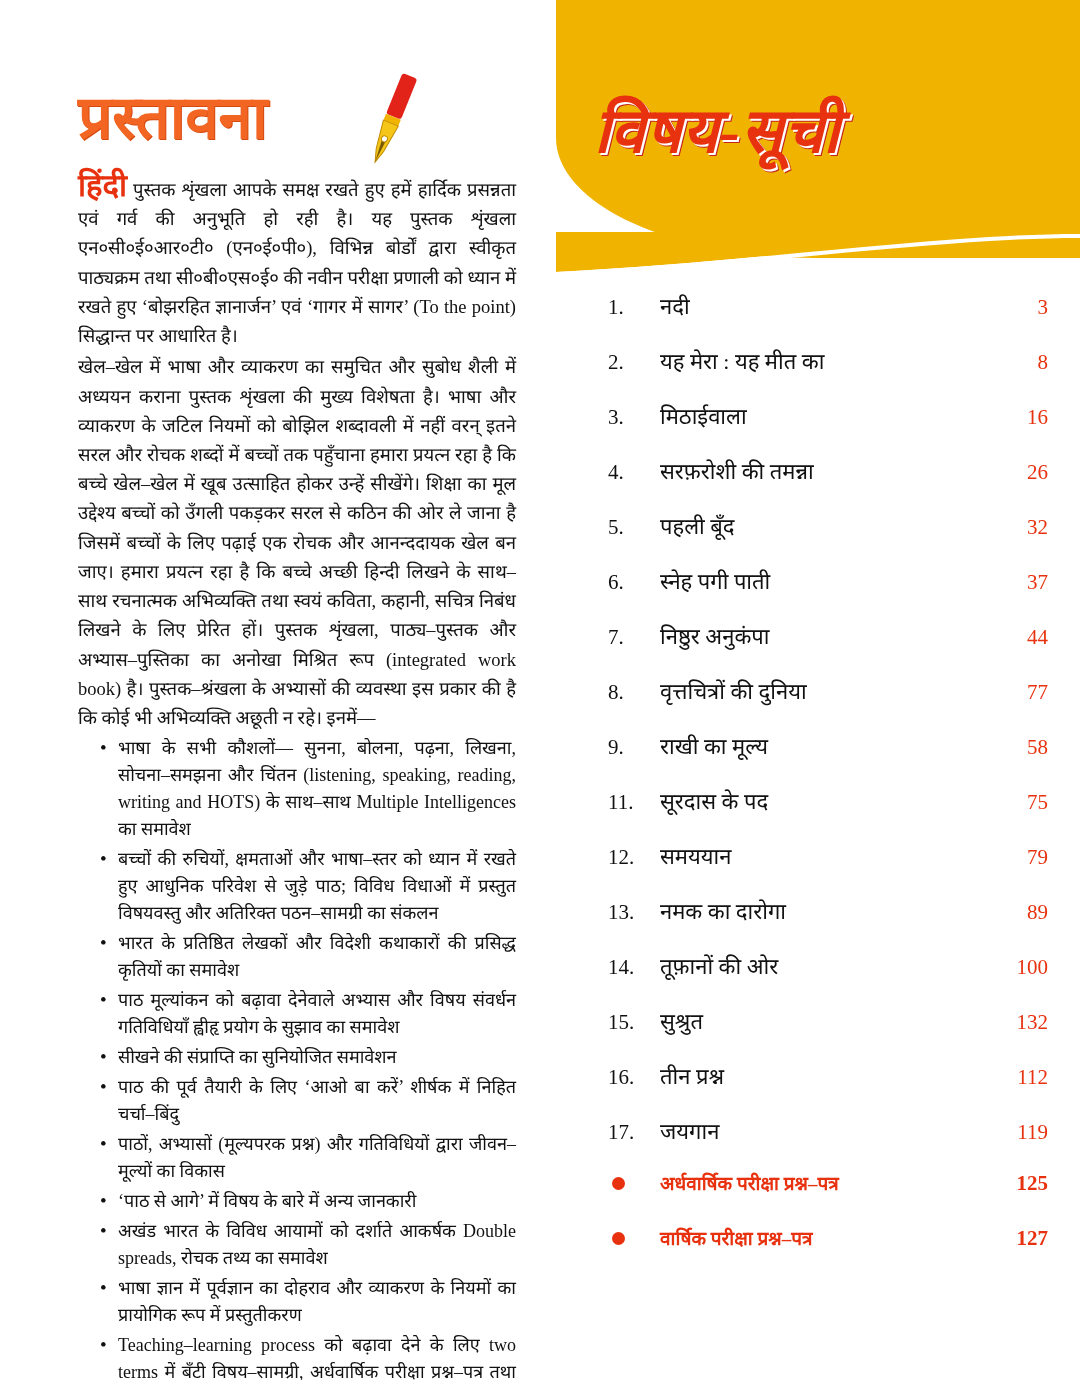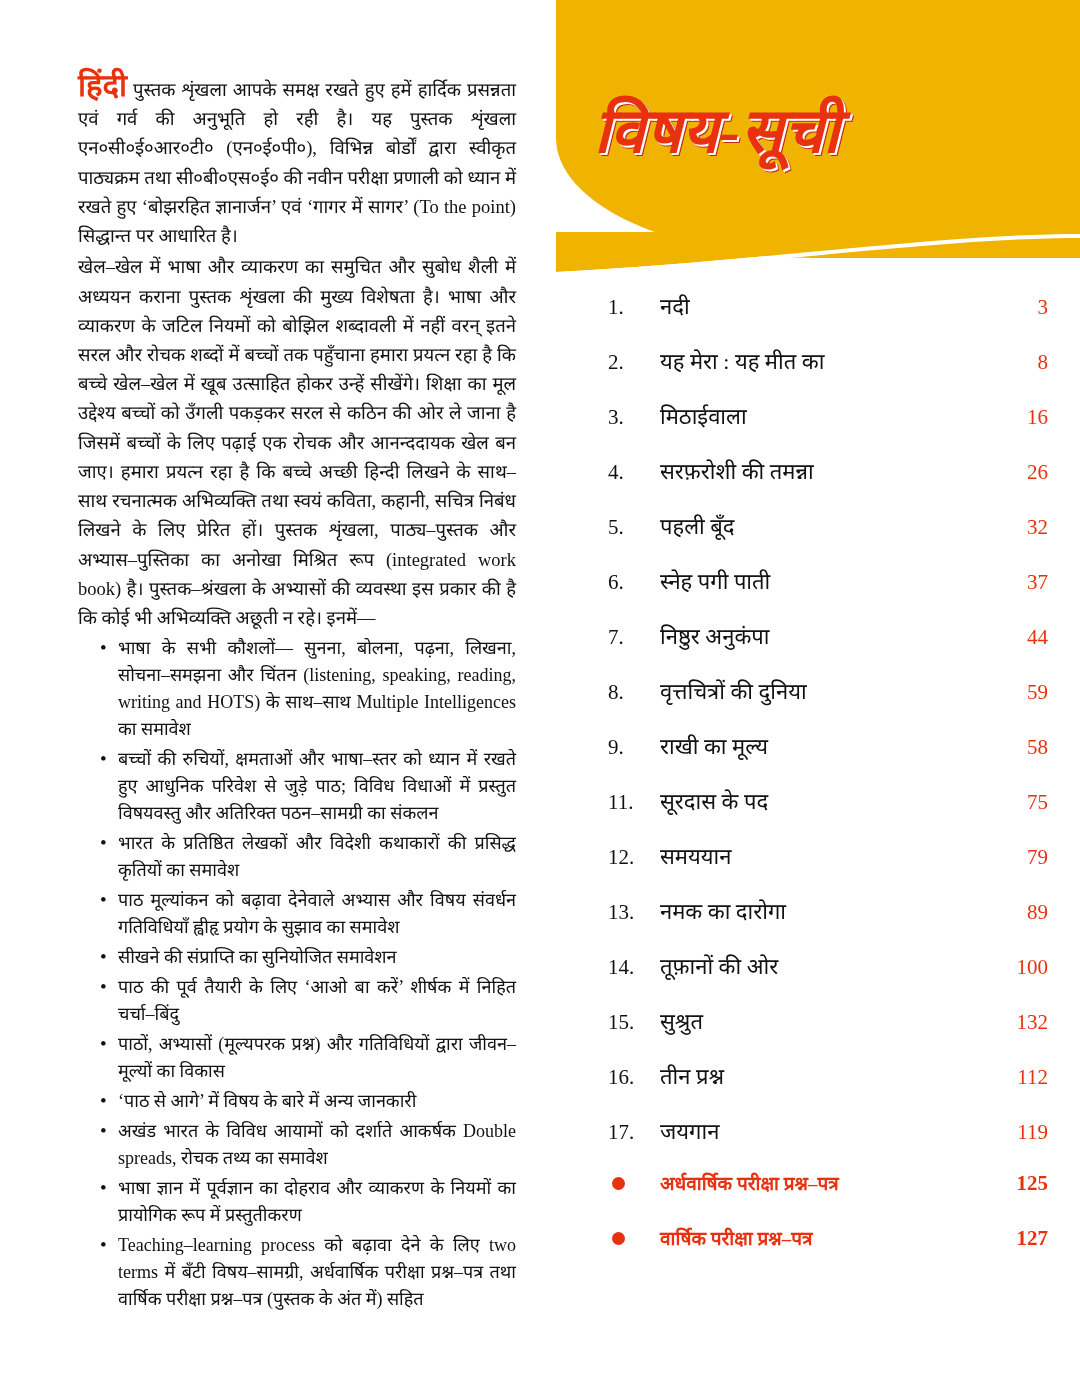--- a/index.html
+++ b/index.html
@@ -190,20 +190,34 @@
   .toc-row.special .toc-page {
     color: #e8320f;
     font-weight: bold;
   }
 </style>
 </head>
 <body>
 
 <div class="left-col">
 
+  <div class="preface-head">
+    <div class="preface-title">प्रस्तावना</div>
+    <span class="pen-icon">
+      <svg width="70" height="100" viewBox="0 0 70 100">
+        <g transform="rotate(22 35 50)">
+          <rect x="28" y="2" width="16" height="44" rx="3" fill="#e2231a"></rect>
+          <rect x="28" y="46" width="16" height="7" fill="#f0b400"></rect>
+          <polygon points="28,53 44,53 40,82 36,95 32,82" fill="#f5c518" stroke="#c08a00" stroke-width="1"></polygon>
+          <polygon points="34,72 38,72 36,95" fill="#7a5a00"></polygon>
+          <circle cx="36" cy="70" r="3" fill="#ffffff" stroke="#c08a00" stroke-width="1"></circle>
+        </g>
+      </svg>
+    </span>
+  </div>
 
   <div class="body-text">
     <p><span class="drop-hindi">हिंदी</span> <span>पुस्तक शृंखला आपके समक्ष रखते हुए हमें हार्दिक प्रसन्नता एवं गर्व की अनुभूति हो रही है। यह पुस्तक शृंखला एन०सी०ई०आर०टी० (एन०ई०पी०), विभिन्न बोर्डों द्वारा स्वीकृत पाठ्यक्रम तथा सी०बी०एस०ई० की नवीन परीक्षा प्रणाली को ध्यान में रखते हुए ‘बोझरहित ज्ञानार्जन’ एवं ‘गागर में सागर’ (To the point) सिद्धान्त पर आधारित है।</span></p>
     <p>खेल–खेल में भाषा और व्याकरण का समुचित और सुबोध शैली में अध्ययन कराना पुस्तक शृंखला की मुख्य विशेषता है। भाषा और व्याकरण के जटिल नियमों को बोझिल शब्दावली में नहीं वरन् इतने सरल और रोचक शब्दों में बच्चों तक पहुँचाना हमारा प्रयत्न रहा है कि बच्चे खेल–खेल में खूब उत्साहित होकर उन्हें सीखेंगे। शिक्षा का मूल उद्देश्य बच्चों को उँगली पकड़कर सरल से कठिन की ओर ले जाना है जिसमें बच्चों के लिए पढ़ाई एक रोचक और आनन्ददायक खेल बन जाए। हमारा प्रयत्न रहा है कि बच्चे अच्छी हिन्दी लिखने के साथ–साथ रचनात्मक अभिव्यक्ति तथा स्वयं कविता, कहानी, सचित्र निबंध लिखने के लिए प्रेरित हों। पुस्तक शृंखला, पाठ्य–पुस्तक और अभ्यास–पुस्तिका का अनोखा मिश्रित रूप (integrated work book) है। पुस्तक–श्रंखला के अभ्यासों की व्यवस्था इस प्रकार की है कि कोई भी अभिव्यक्ति अछूती न रहे। इनमें—</p>
 
     <ul class="bullets">
       <li>भाषा के सभी कौशलों— सुनना, बोलना, पढ़ना, लिखना, सोचना–समझना और चिंतन (listening, speaking, reading, writing and HOTS) के साथ–साथ Multiple Intelligences का समावेश</li>
       <li>बच्चों की रुचियों, क्षमताओं और भाषा–स्तर को ध्यान में रखते हुए आधुनिक परिवेश से जुड़े पाठ; विविध विधाओं में प्रस्तुत विषयवस्तु और अतिरिक्त पठन–सामग्री का संकलन</li>
       <li>भारत के प्रतिष्ठित लेखकों और विदेशी कथाकारों की प्रसिद्ध कृतियों का समावेश</li>
       <li>पाठ मूल्यांकन को बढ़ावा देनेवाले अभ्यास और विषय संवर्धन गतिविधियाँ ह्वीहृ प्रयोग के सुझाव का समावेश</li>
@@ -264,21 +278,21 @@
       <span class="toc-page">37</span>
     </div>
     <div class="toc-row">
       <span class="toc-num">7.</span>
       <span class="toc-label">निष्ठुर अनुकंपा</span>
       <span class="toc-page">44</span>
     </div>
     <div class="toc-row">
       <span class="toc-num">8.</span>
       <span class="toc-label">वृत्तचित्रों की दुनिया</span>
-      <span class="toc-page">59</span>
+      <span class="toc-page">77</span>
     </div>
     <div class="toc-row">
       <span class="toc-num">9.</span>
       <span class="toc-label">राखी का मूल्य</span>
       <span class="toc-page">58</span>
     </div>
     <div class="toc-row">
       <span class="toc-num">11.</span>
       <span class="toc-label">सूरदास के पद</span>
       <span class="toc-page">75</span>

